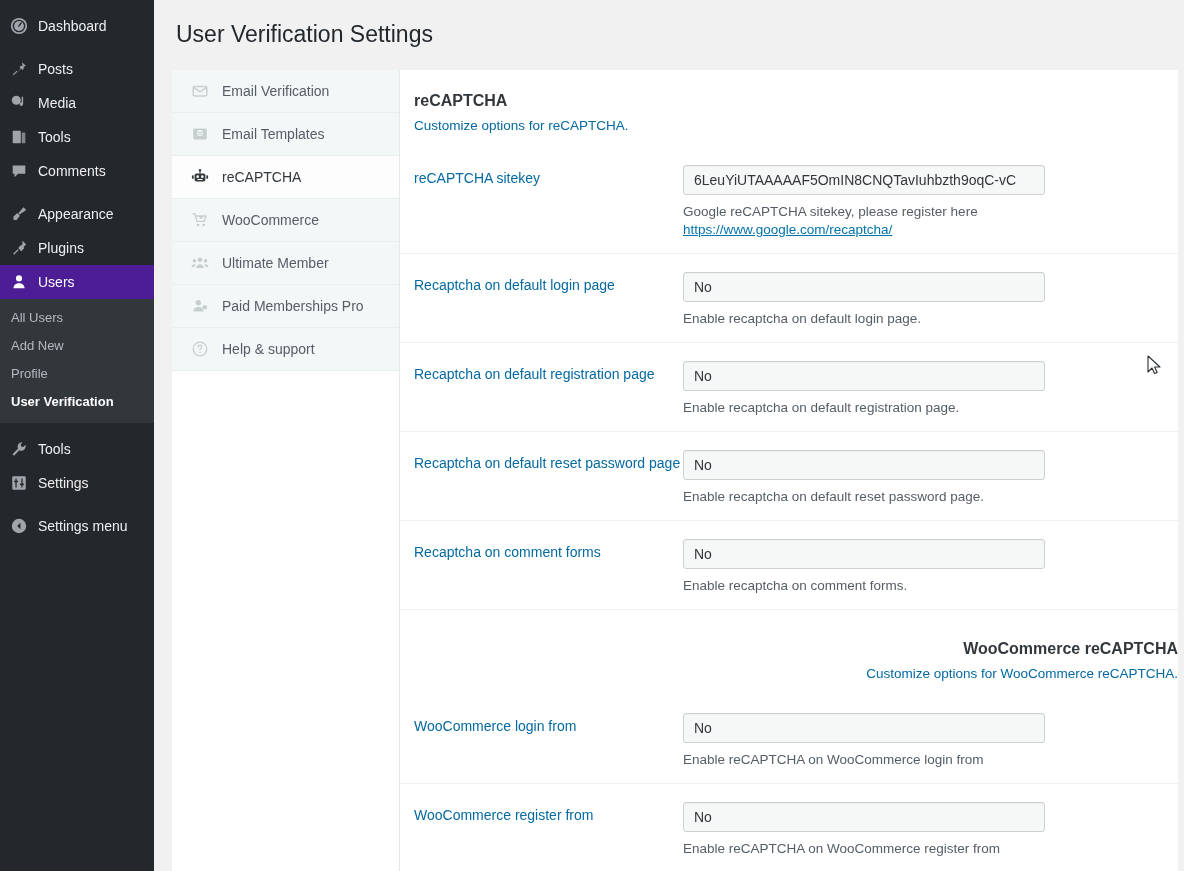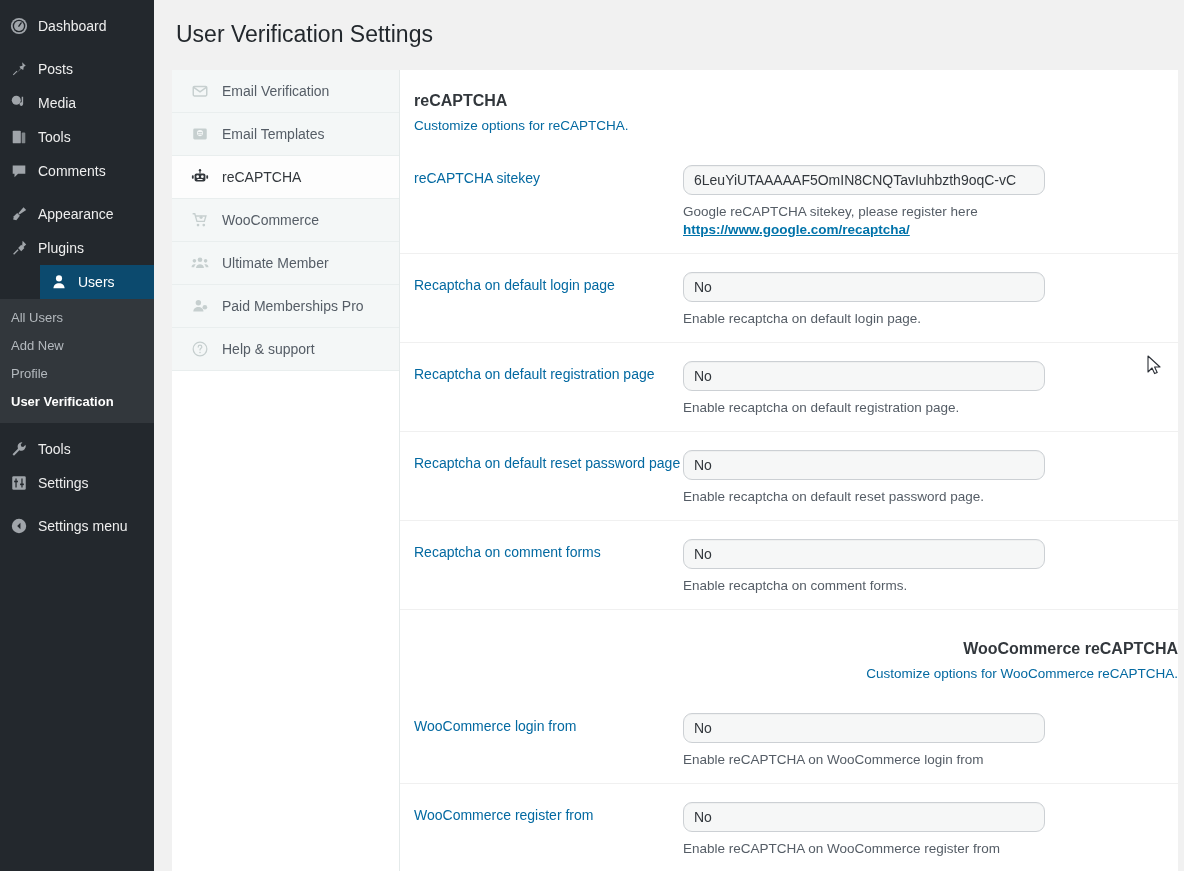--- a/index.html
+++ b/index.html
@@ -36,24 +36,23 @@
   .menu-item .mlabel { margin-left: 9px; font-size: 14px; line-height: 1; }
   .menu-item .micon {
     width: 20px; height: 20px;
     display: inline-flex; align-items: center; justify-content: center;
     flex: 0 0 20px;
   }
   .menu-item .micon svg { display: block; }
   .menu-sep { height: 9px; }
 
   .menu-item.current {
-    background: #0c4a6e;
+    background: #4c1d95;
     color: #fff;
     font-weight: 400;
-    margin-left: 40px;
   }
   .menu-item.current::after {
     content: "";
     position: absolute; right: -8px; top: 50%;
     margin-top: -8px;
     border-style: solid;
     border-width: 8px 0 8px 8px;
     border-color: transparent transparent transparent #0073aa;
   }
 
@@ -148,35 +147,35 @@
     font-size: 14px;
     color: #0369a1;
     line-height: 19px;
   }
   .field-ctrl { flex: 1 1 auto; padding-left: 0; }
 
   .ctrl-box {
     width: 362px;
     height: 30px;
     border: 1px solid #ccd0d4;
-    border-radius: 9px;
+    border-radius: 3px;
     background: #f6f7f7;
     display: flex; align-items: center;
     padding: 0 10px;
     font-size: 14px;
     color: #32373c;
     box-shadow: 0 1px 1px rgba(0,0,0,0.03) inset;
     cursor: pointer;
   }
   .ctrl-box.text { background: #f6f7f7; }
   .ctrl-desc {
     font-size: 13.5px; color: #555d66;
     margin-top: 8px; line-height: 18px;
   }
-  .ctrl-desc a { color: #0073aa; text-decoration: underline; font-weight: bold; }
+  .ctrl-desc a { color: #0073aa; text-decoration: underline; }
 
   
   .cursor { position: absolute; pointer-events: none; z-index: 50; }
 </style>
 </head>
 <body>
 
 <div class="screen">
 
   <nav class="adminmenu">

